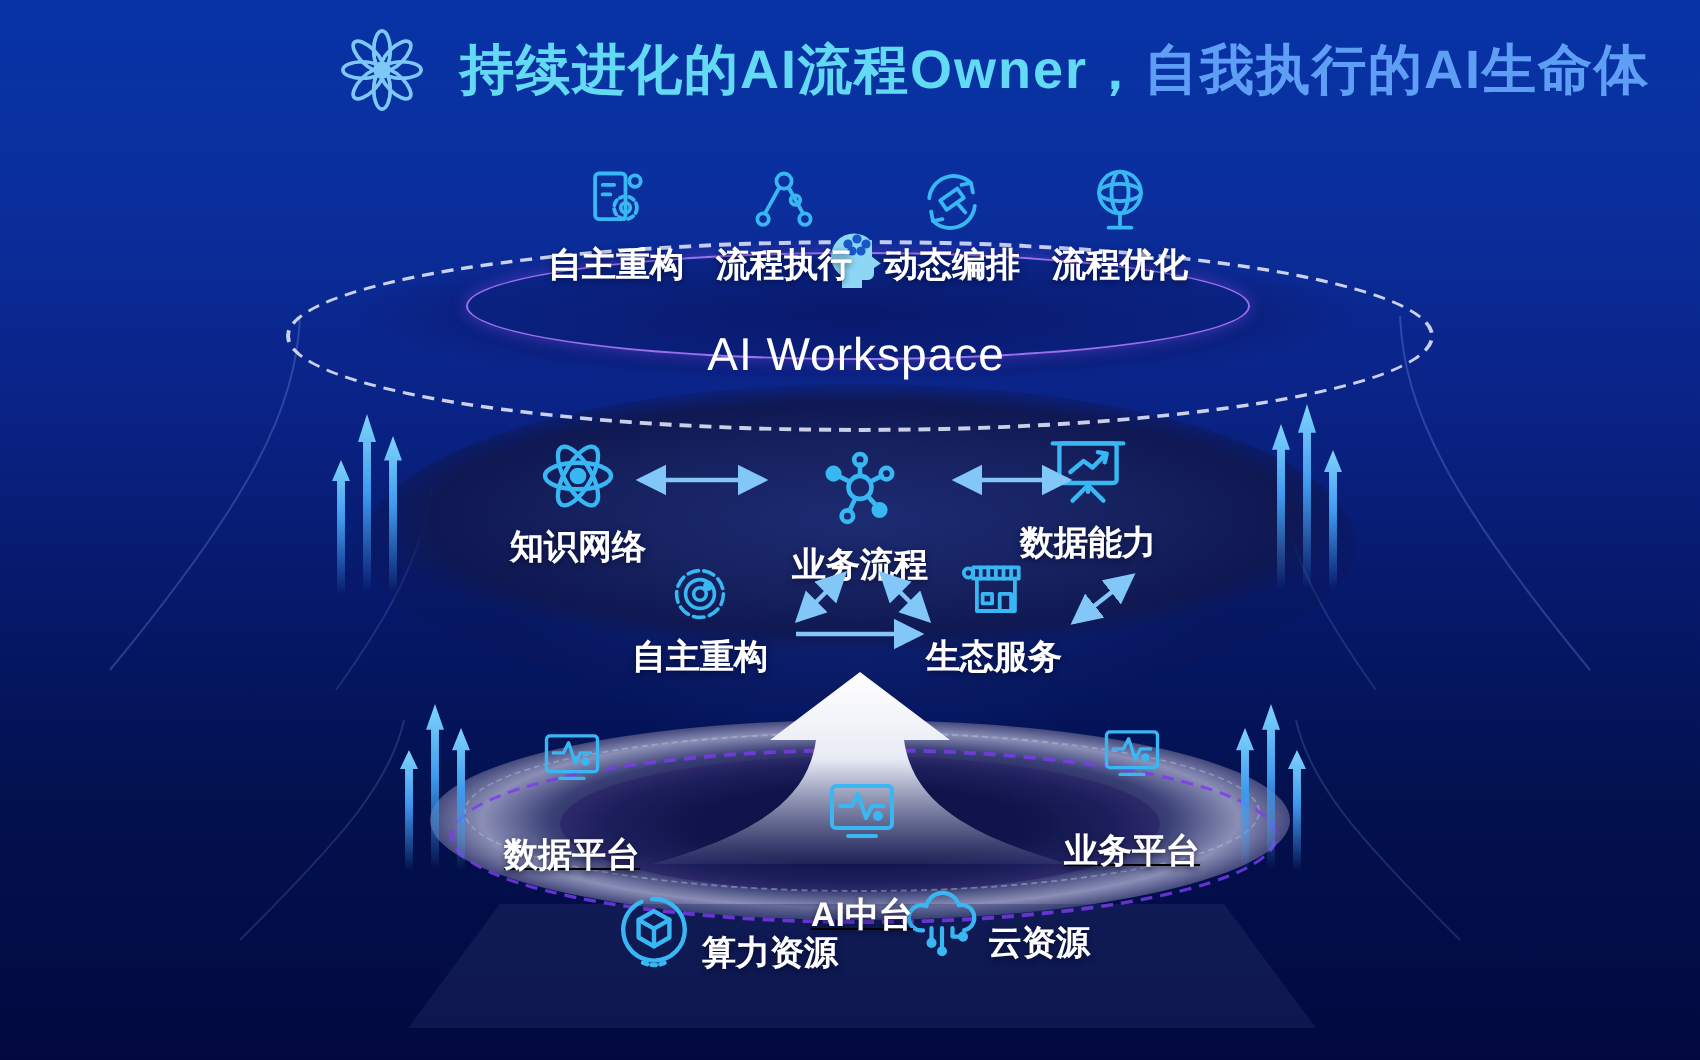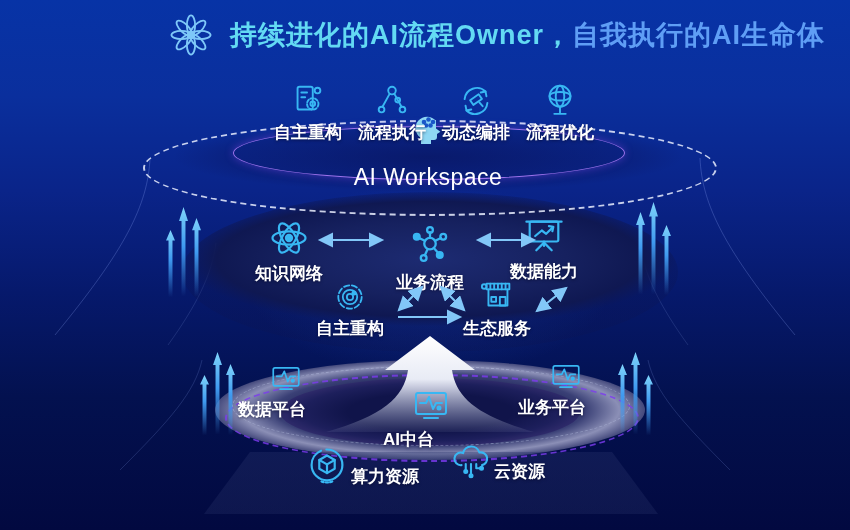--- a/index.html
+++ b/index.html
@@ -40,21 +40,21 @@
   .cap-item{position:absolute;display:flex;flex-direction:column;align-items:center;gap:2px;width:96px;z-index:6;}
   
   .disk{left:215px;top:360px;width:430px;height:100px;border-radius:50%;z-index:2;
     background:radial-gradient(closest-side,#1d2356 52%,#3a4076 72%,#8b8fb6 88%,#44497c 100%);}
   .disk-inner{left:280px;top:378px;width:300px;height:68px;border-radius:50%;z-index:2;
     background:radial-gradient(closest-side,#10144a 55%,#1d1f5c 85%,#2e2a6a 100%);}
   .disk-dash-purple{left:225px;top:374px;width:410px;height:84px;border:2px dashed #7d3bf0;
     border-radius:50%;opacity:.8;z-index:3;}
   .disk-dash-grey{left:232px;top:366px;width:396px;height:78px;border:1.5px dashed rgba(195,205,235,.40);
     border-radius:50%;z-index:3;}
-  .plat-item{position:absolute;display:flex;flex-direction:column;gap:2px;width:96px;z-index:6;}
+  .plat-item{position:absolute;display:flex;flex-direction:column;align-items:center;gap:20px;width:96px;z-index:6;text-decoration:underline;}
   
   .big-arrow{left:318px;top:330px;z-index:5;}
   
   .base-trap{left:0;top:0;width:850px;height:530px;z-index:2;
     clip-path:polygon(250px 452px,612px 452px,658px 514px,204px 514px);
     background:linear-gradient(180deg,rgba(125,140,195,.30) 0%,rgba(55,68,130,.34) 55%,rgba(30,40,95,.40) 100%);}
   .res-item{position:absolute;display:flex;align-items:flex-end;gap:2px;width:100px;z-index:6;}
   
   .arrow-cluster{position:absolute;display:flex;align-items:flex-end;gap:4px;z-index:4;}
   .up-arrow{width:9px;

